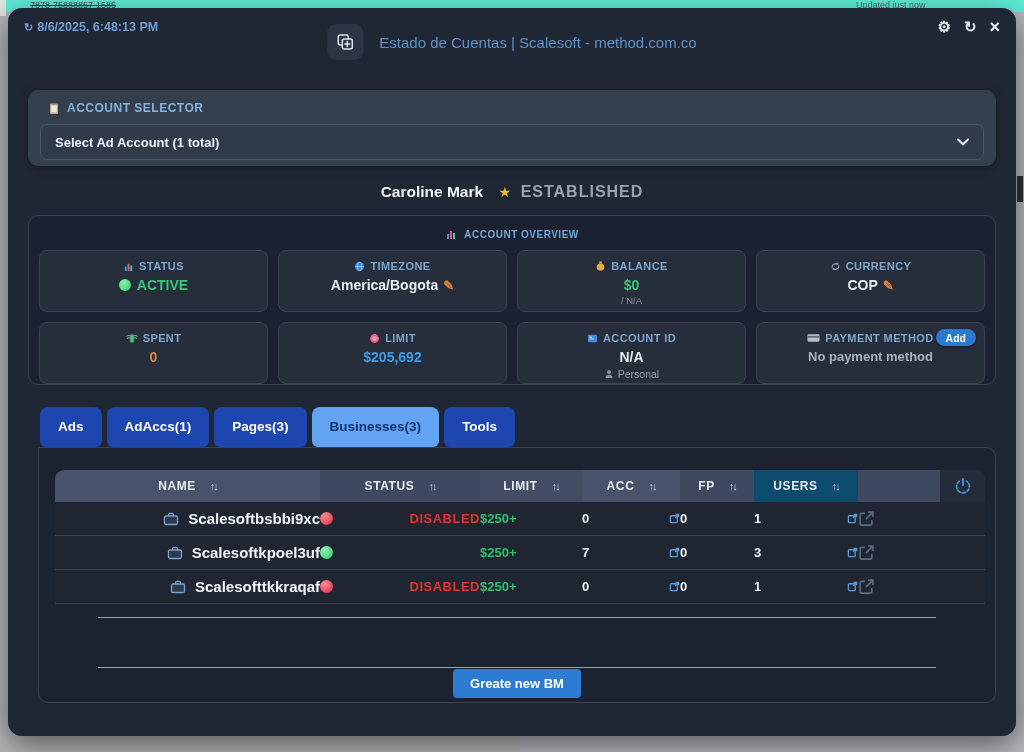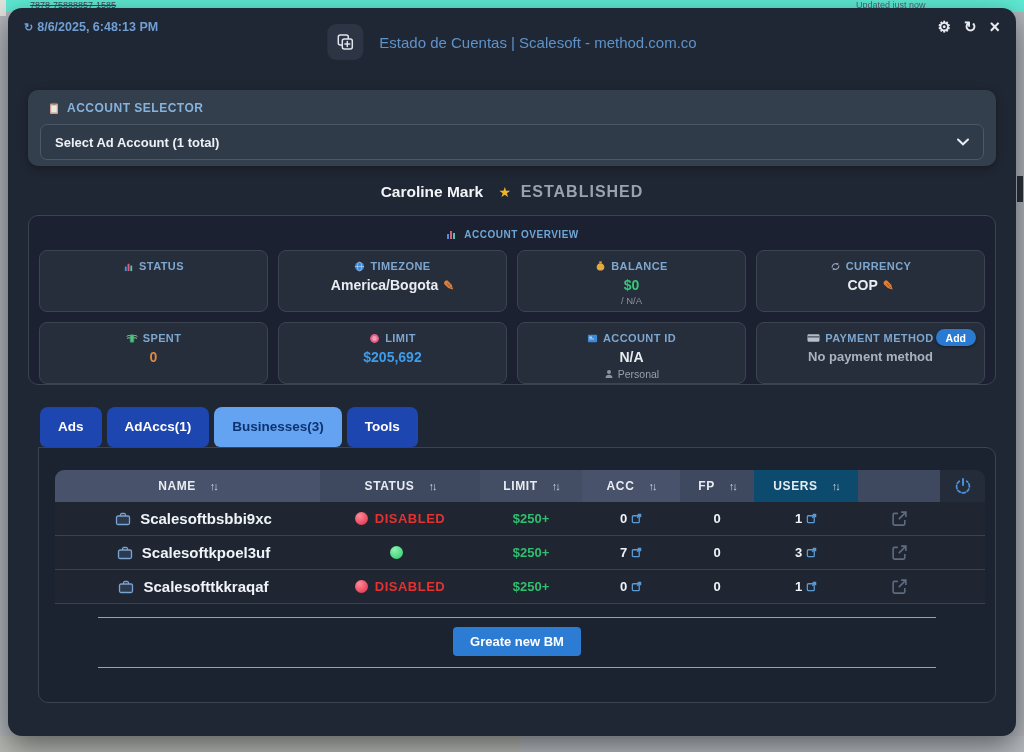--- a/index.html
+++ b/index.html
@@ -85,31 +85,31 @@
   .biz-table { margin:22px 16px 0; width:930px; display:grid;
     grid-template-columns:265px 160px 102px 98px 74px 104px 82px 45px;
     border-radius:9px 9px 0 0; overflow:hidden; }
   .th { height:32px; display:flex; align-items:center; justify-content:center; gap:14px;
     font-size:12px; font-weight:bold; letter-spacing:.6px; color:#e8ecf2; cursor:pointer; }
   .th .sort { font-size:11px; letter-spacing:-2px; color:#cdd5e0; }
   .h0 { background:#48526b; } .h1 { background:#3e485e; } .h2 { background:#434d63; }
   .h3 { background:#48526b; } .h4 { background:#3e485e; } .h5 { background:#0c4a6e; }
   .h6 { background:#3e485e; } .h7 { background:#242b39; }
   .td { height:34px; background:#1f2632; border-bottom:1px solid #3a4250;
-    display:flex; align-items:center; justify-content:center; font-size:13px; font-weight:bold; color:#f0f3f7; gap:4px; }
-  .td.name { justify-content:center; padding-left:12px; gap:9px; font-size:15px; }
+    display:flex; align-items:center; justify-content:space-between; font-size:13px; font-weight:bold; color:#f0f3f7; gap:4px; }
+  .td.name { justify-content:flex-end; padding-left:12px; gap:9px; font-size:15px; }
   .sdot { width:13px; height:13px; border-radius:50%; }
   .sdot[data-status="red"]   { background:radial-gradient(circle at 35% 30%, #ff8a96, #e02844); }
   .sdot[data-status="green"] { background:radial-gradient(circle at 35% 30%, #8df2b0, #2fc96a); }
   .stext { color:#e5312f; letter-spacing:.5px; margin-left:3px; }
   .limit-val { color:#2fbf6e; }
   .tfoot-line { height:1px; background:#99a1b0; margin:13px 59px 0; }
   .btn-row { text-align:center; margin-top:9px; height:30px; }
   .create-btn { display:inline-block; background:#2d7cd3; color:#fff; font-size:13px; font-weight:bold;
-    padding:7px 17px; border-radius:4px; border:none; cursor:pointer; font-family:inherit; }
+    padding:7px 17px; border-radius:4px; border:none; cursor:pointer; font-family:inherit;margin-top:42px; }
   svg { display:block; }
 </style>
 </head>
 <body>
 
 <div class="bg-top">
   <span class="frag-left">7878-75888857-1585</span>
   <span class="frag-right">Updated just now</span>
 </div>
 <div class="bg-corner"></div>
@@ -184,20 +184,23 @@
         <div class="card-label">
           <span>
             <svg width="11" height="11" viewBox="0 0 12 12">
                 <rect x="2" y="6" width="2" height="5" fill="#4a90d9"></rect>
                 <rect x="5" y="3" width="2" height="8" fill="#e05c7a"></rect>
                 <rect x="8" y="5" width="2" height="6" fill="#58c2a9"></rect>
               </svg>
           </span>
           <span>STATUS</span>
         </div>
+        <div class="card-value v-green">
+          <span class="dot dot-green"></span><span>ACTIVE</span>
+        </div>
       </div>
 
       <div class="card">
         <div class="card-label">
           <span>
             <svg width="11" height="11" viewBox="0 0 12 12">
                 <circle cx="6" cy="6" r="5" fill="#3f8ad6"></circle>
                 <ellipse cx="6" cy="6" rx="2.2" ry="5" fill="none" stroke="rgba(255,255,255,.55)" stroke-width=".8"></ellipse>
                 <path d="M1 6h10" stroke="rgba(255,255,255,.55)" stroke-width=".8"></path>
               </svg>
@@ -302,20 +305,21 @@
         </div>
         <div class="card-value v-dim" style="font-size:13px">No payment method</div>
       </div>
 
     </div>
   </div>
 
   <div class="tabs">
     <div class="tab">Ads</div>
     <div class="tab">AdAccs(1)</div>
+    <div class="tab">Pages(3)</div>
     <div class="tab active">Businesses(3)</div>
     <div class="tab">Tools</div>
   </div>
 
   <div class="tab-panel">
     <div class="biz-table">
 
       <div class="th h0">
           <span>NAME</span>
           <span class="sort">↑↓</span>

